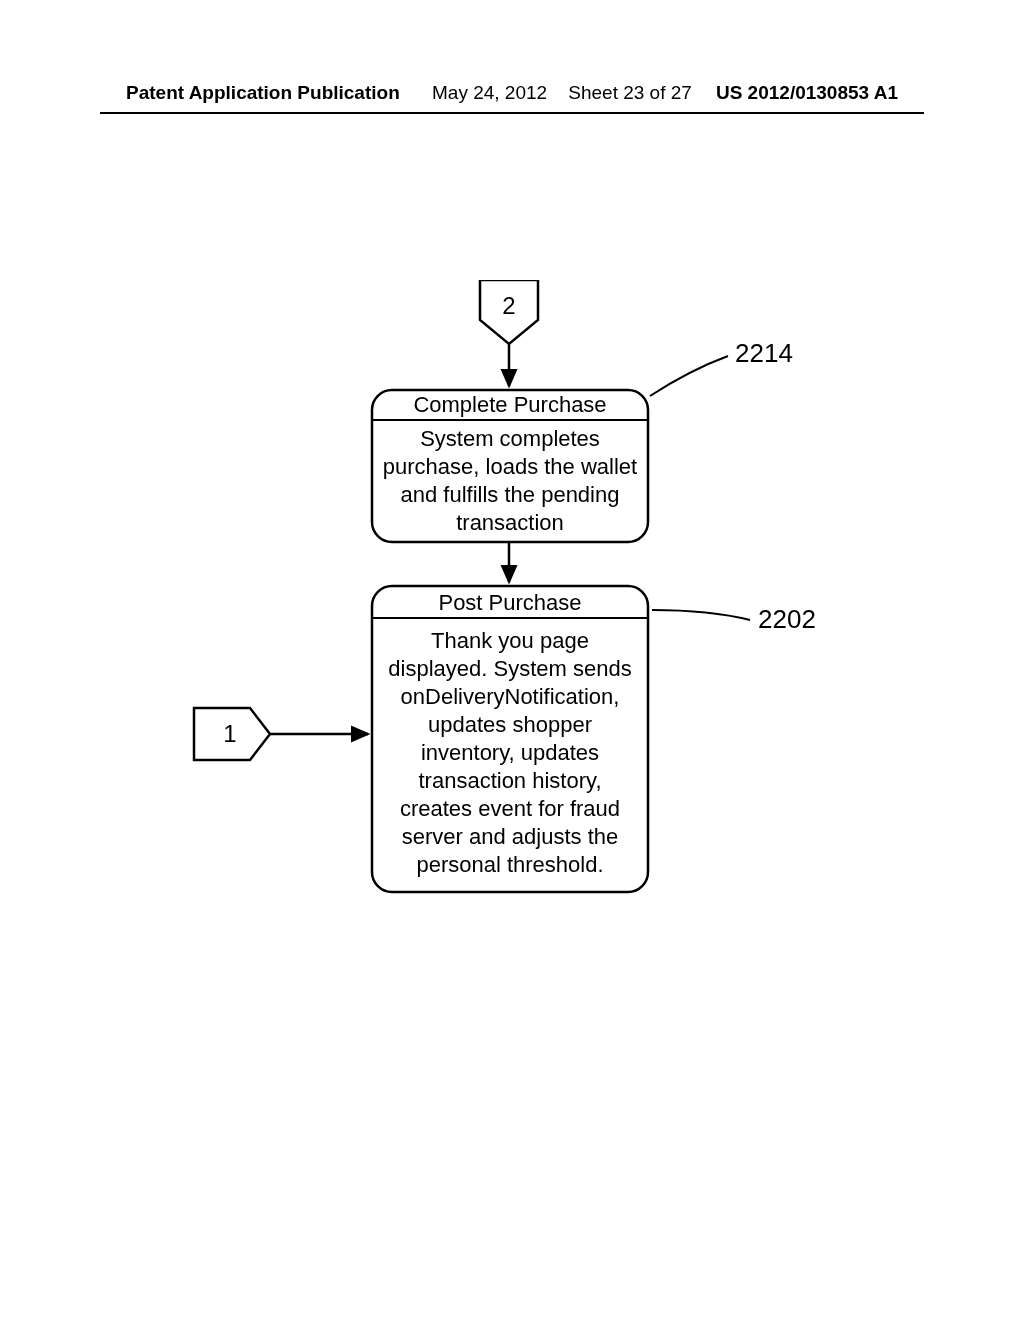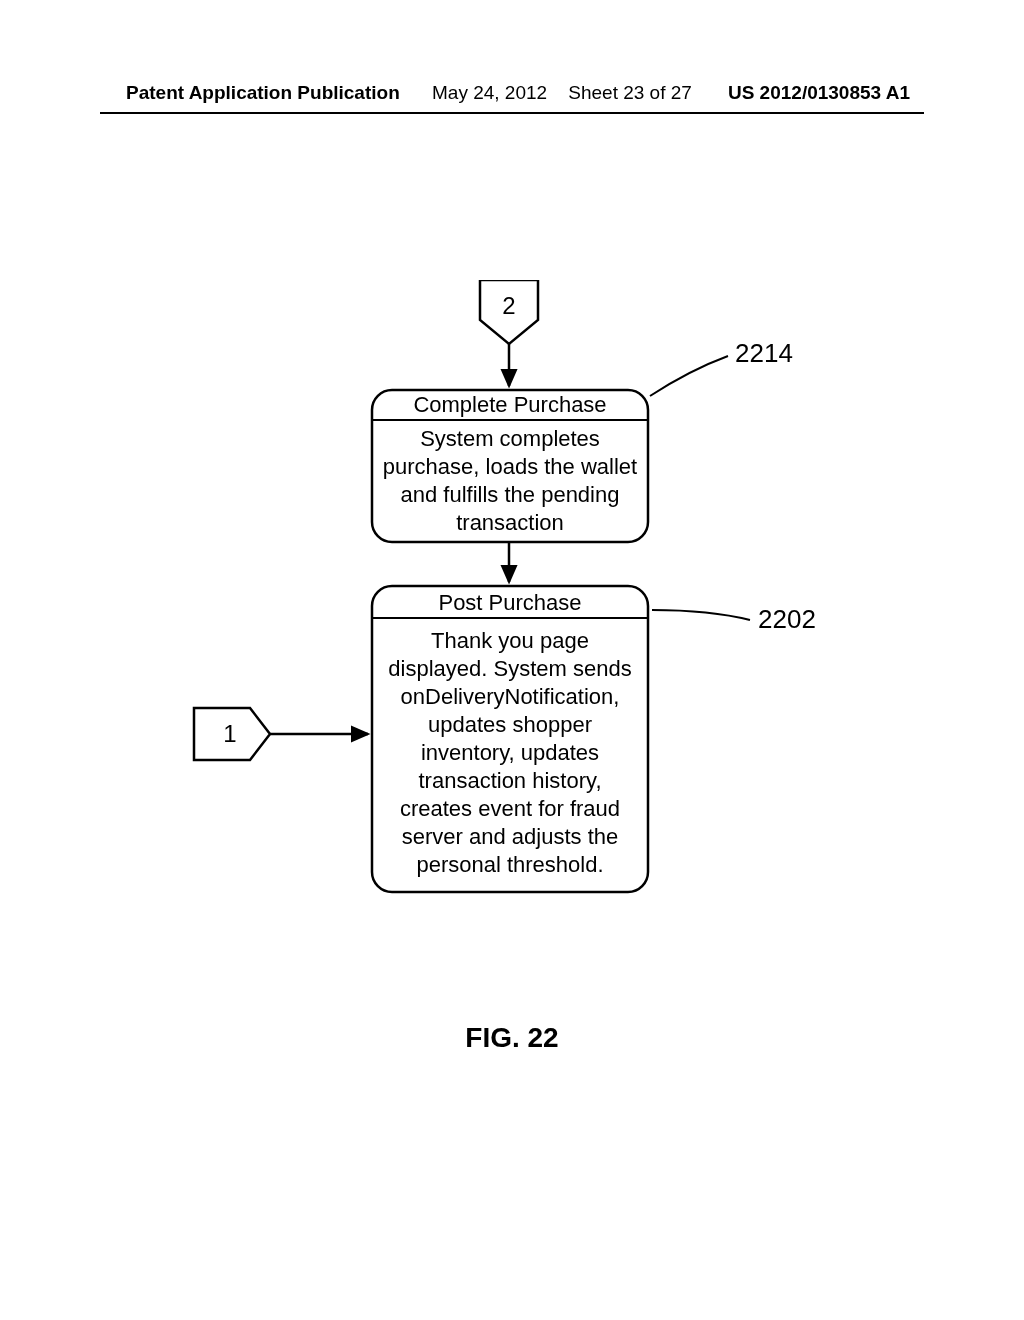--- a/index.html
+++ b/index.html
@@ -27,21 +27,21 @@
     position: absolute;
     left: 126px;
     font-weight: bold;
   }
   .header-mid {
     position: absolute;
     left: 432px;
   }
   .header-right {
     position: absolute;
-    right: 114px;
+    right: 126px;
     font-weight: bold;
   }
   .hr {
     position: absolute;
     top: 112px;
     left: 100px;
     width: 824px;
     height: 0;
     border-top: 2px solid #000;
   }
@@ -151,15 +151,14 @@
     </g>
 
     <g>
       <path d="M 44 428 L 100 428 L 120 454 L 100 480 L 44 480 Z" fill="none" stroke="#000" stroke-width="2.5"></path>
       <text x="80" y="462" class="conn-label">1</text>
     </g>
 
     <line x1="120" y1="454" x2="218" y2="454" stroke="#000" stroke-width="2.5" marker-end="url(#arrowhead)"></line>
   </svg>
 
-  <div class="fig-caption">FIG. 22</div>
 
 </div>
 
 </body></html>

